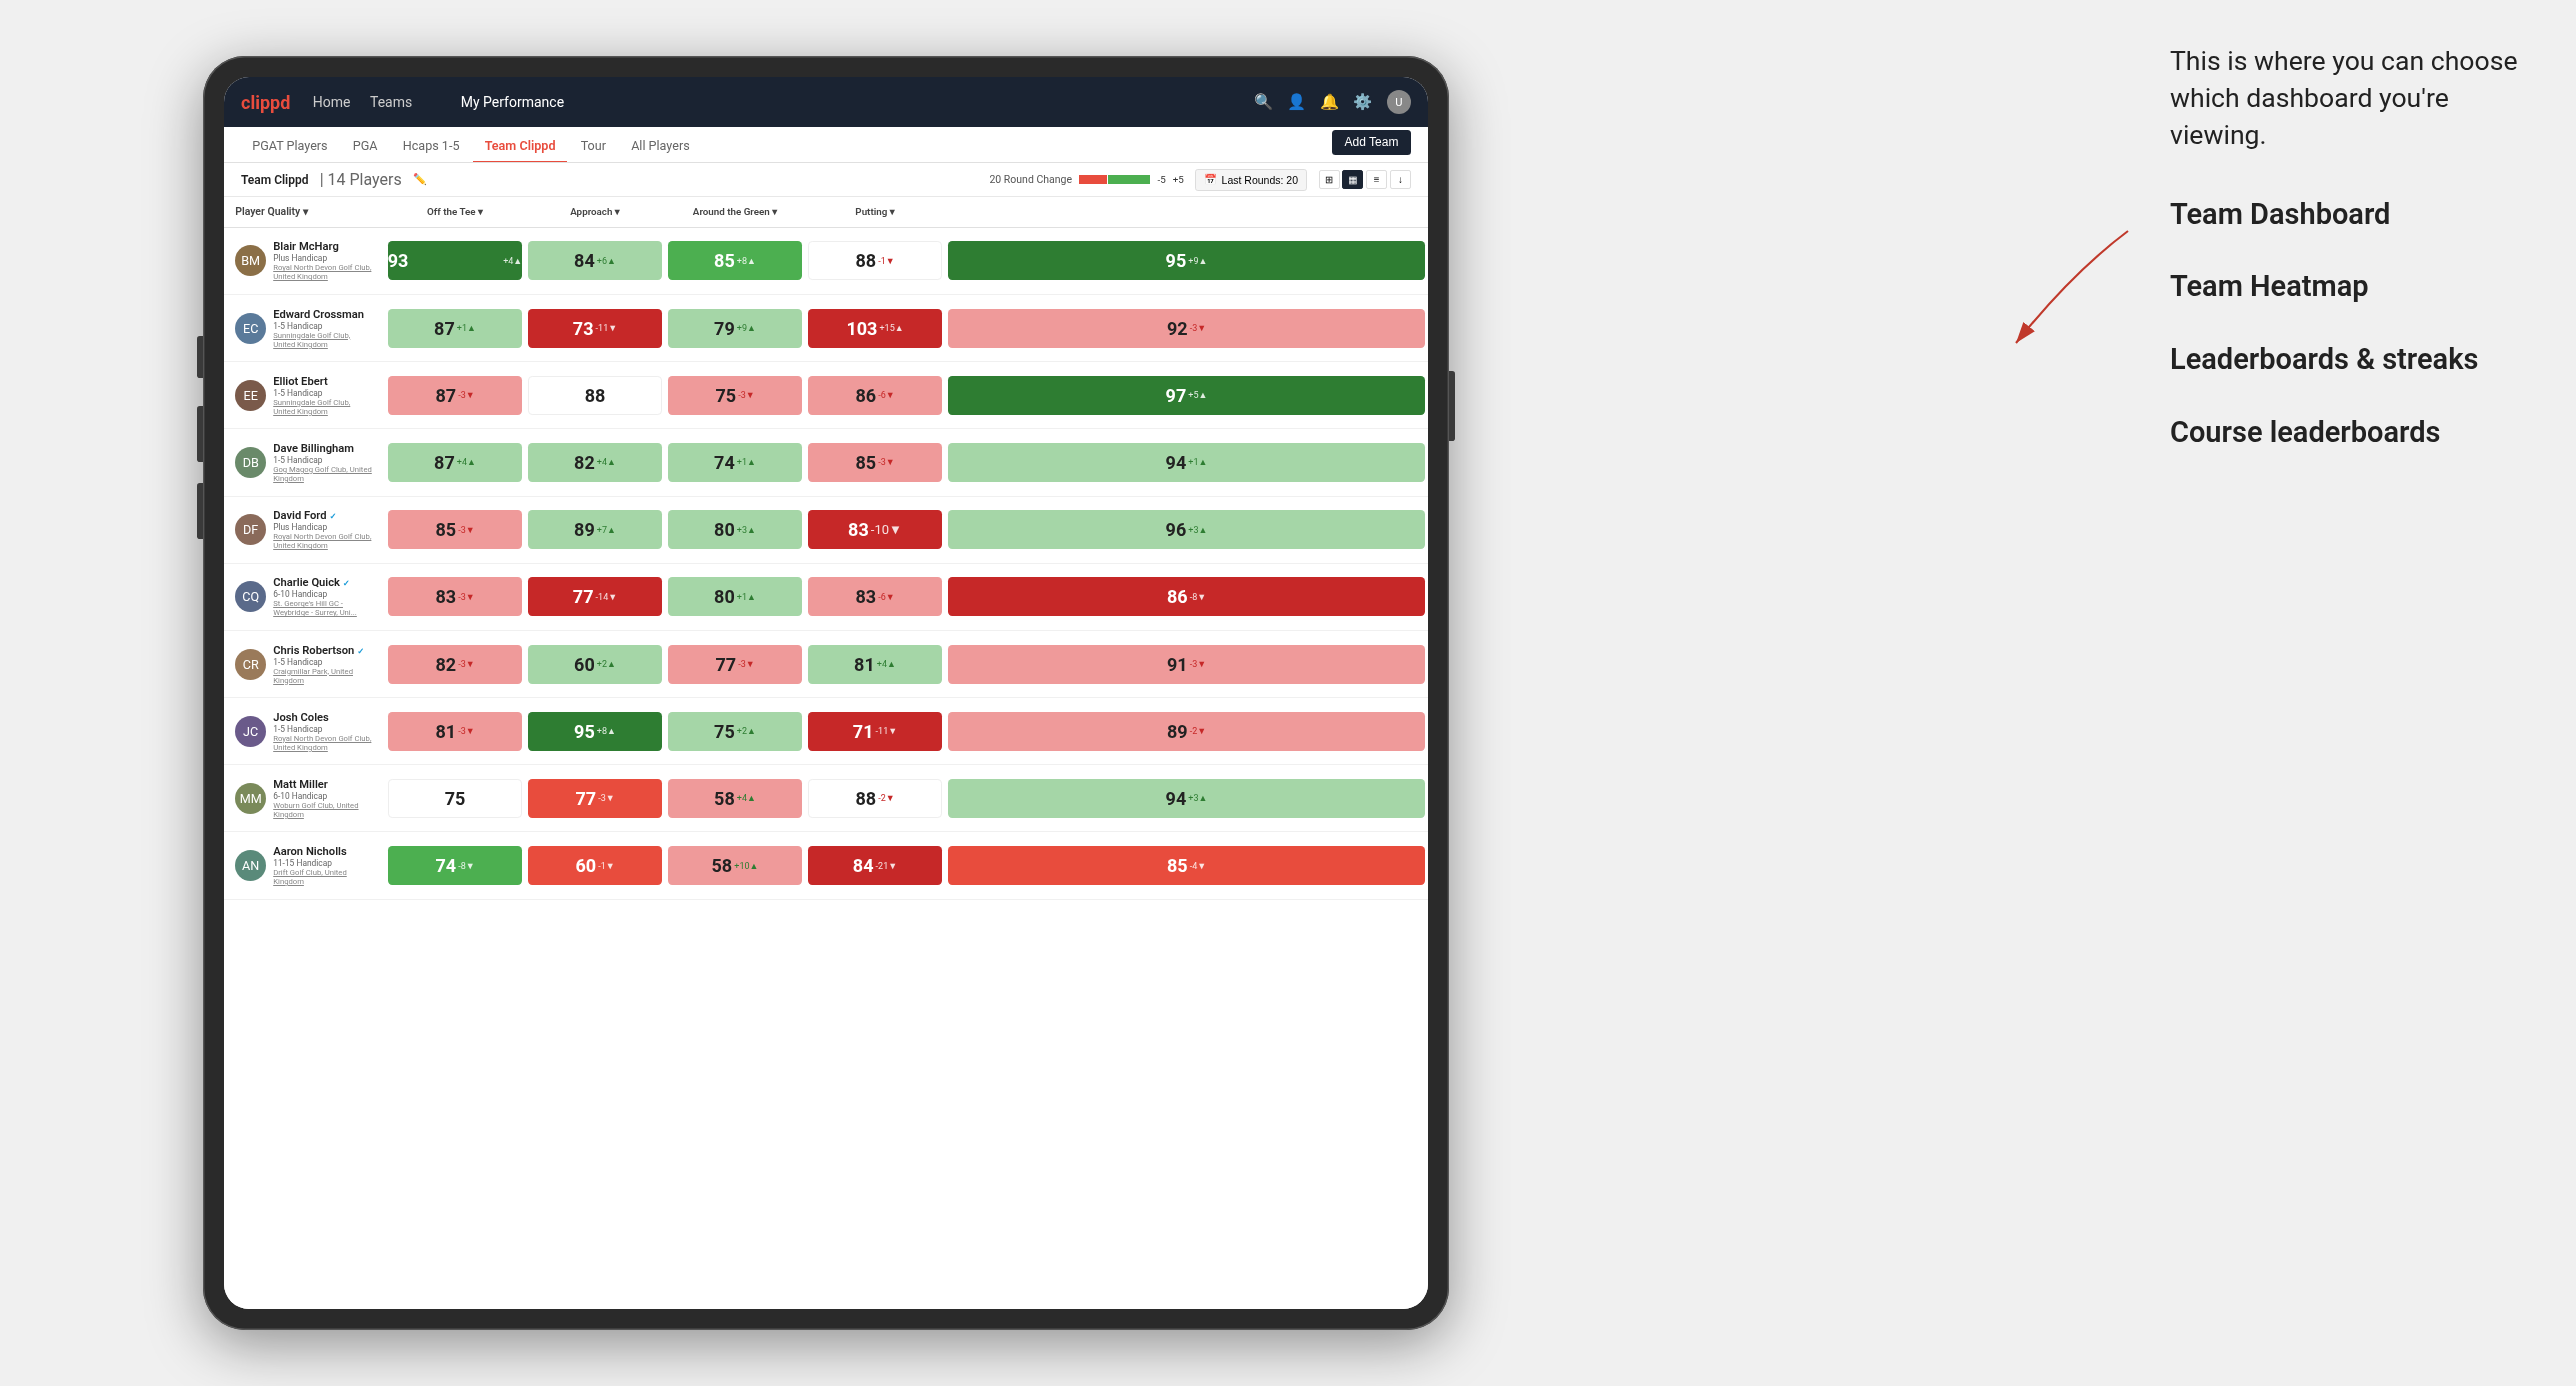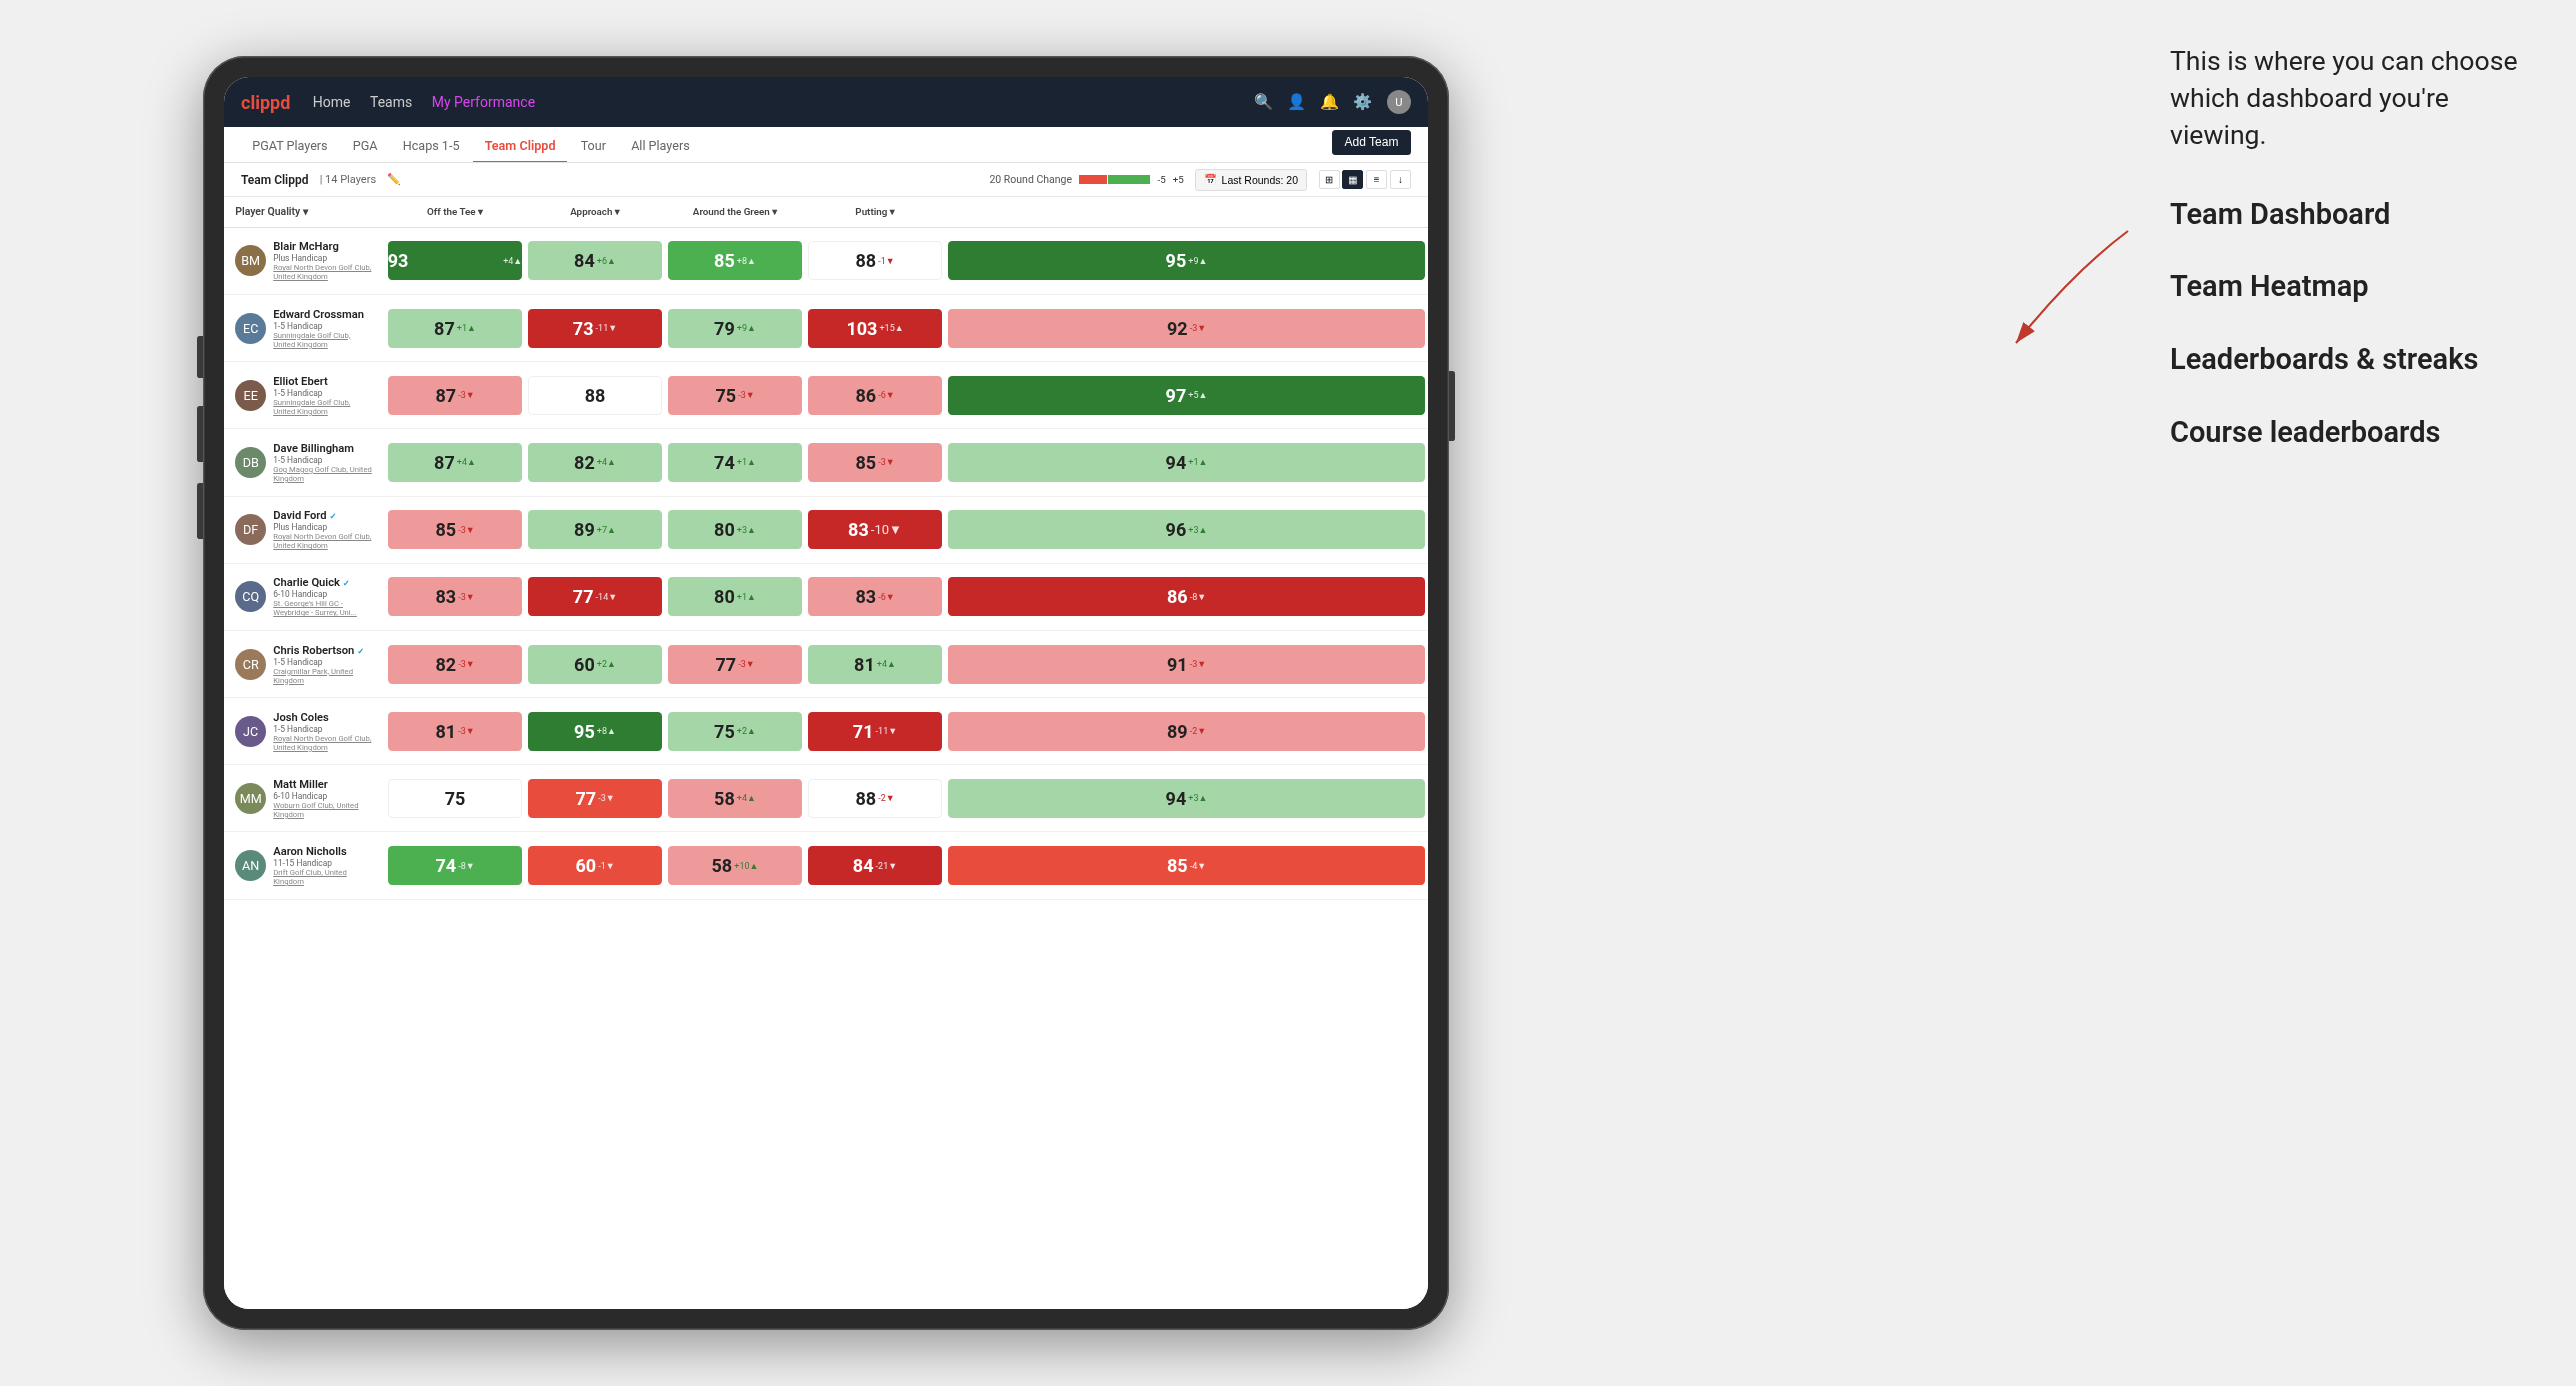--- a/index.html
+++ b/index.html
@@ -77,21 +77,22 @@
       display: flex;
       gap: 19.6px;
       flex: 1;
     }
     .nav-item {
       color: #ccc;
       font-size: 14px;
       cursor: pointer;
     }
     .nav-item.active {
-      color: #d946ef;
+      color: #ffffff;
+      margin-left: 29px;
     }
     .nav-right {
       display: flex;
       gap: 14px;
       align-items: center;
     }
     .nav-icon {
       color: #ccc;
       font-size: 15.4px;
       cursor: pointer;
@@ -153,21 +154,21 @@
       border-bottom: 0.7px solid #e8e8e8;
       flex-shrink: 0;
       gap: 11.2px;
     }
     .team-label {
       font-size: 12px;
       font-weight: 600;
       color: #222;
     }
     .player-count {
-      font-size: 11px;
+      font-size: 16px;
       color: #666;
     }
     .edit-icon {
       color: #888;
       font-size: 11.2px;
       cursor: pointer;
     }
     .round-change-section {
       margin-left: auto;
       display: flex;

